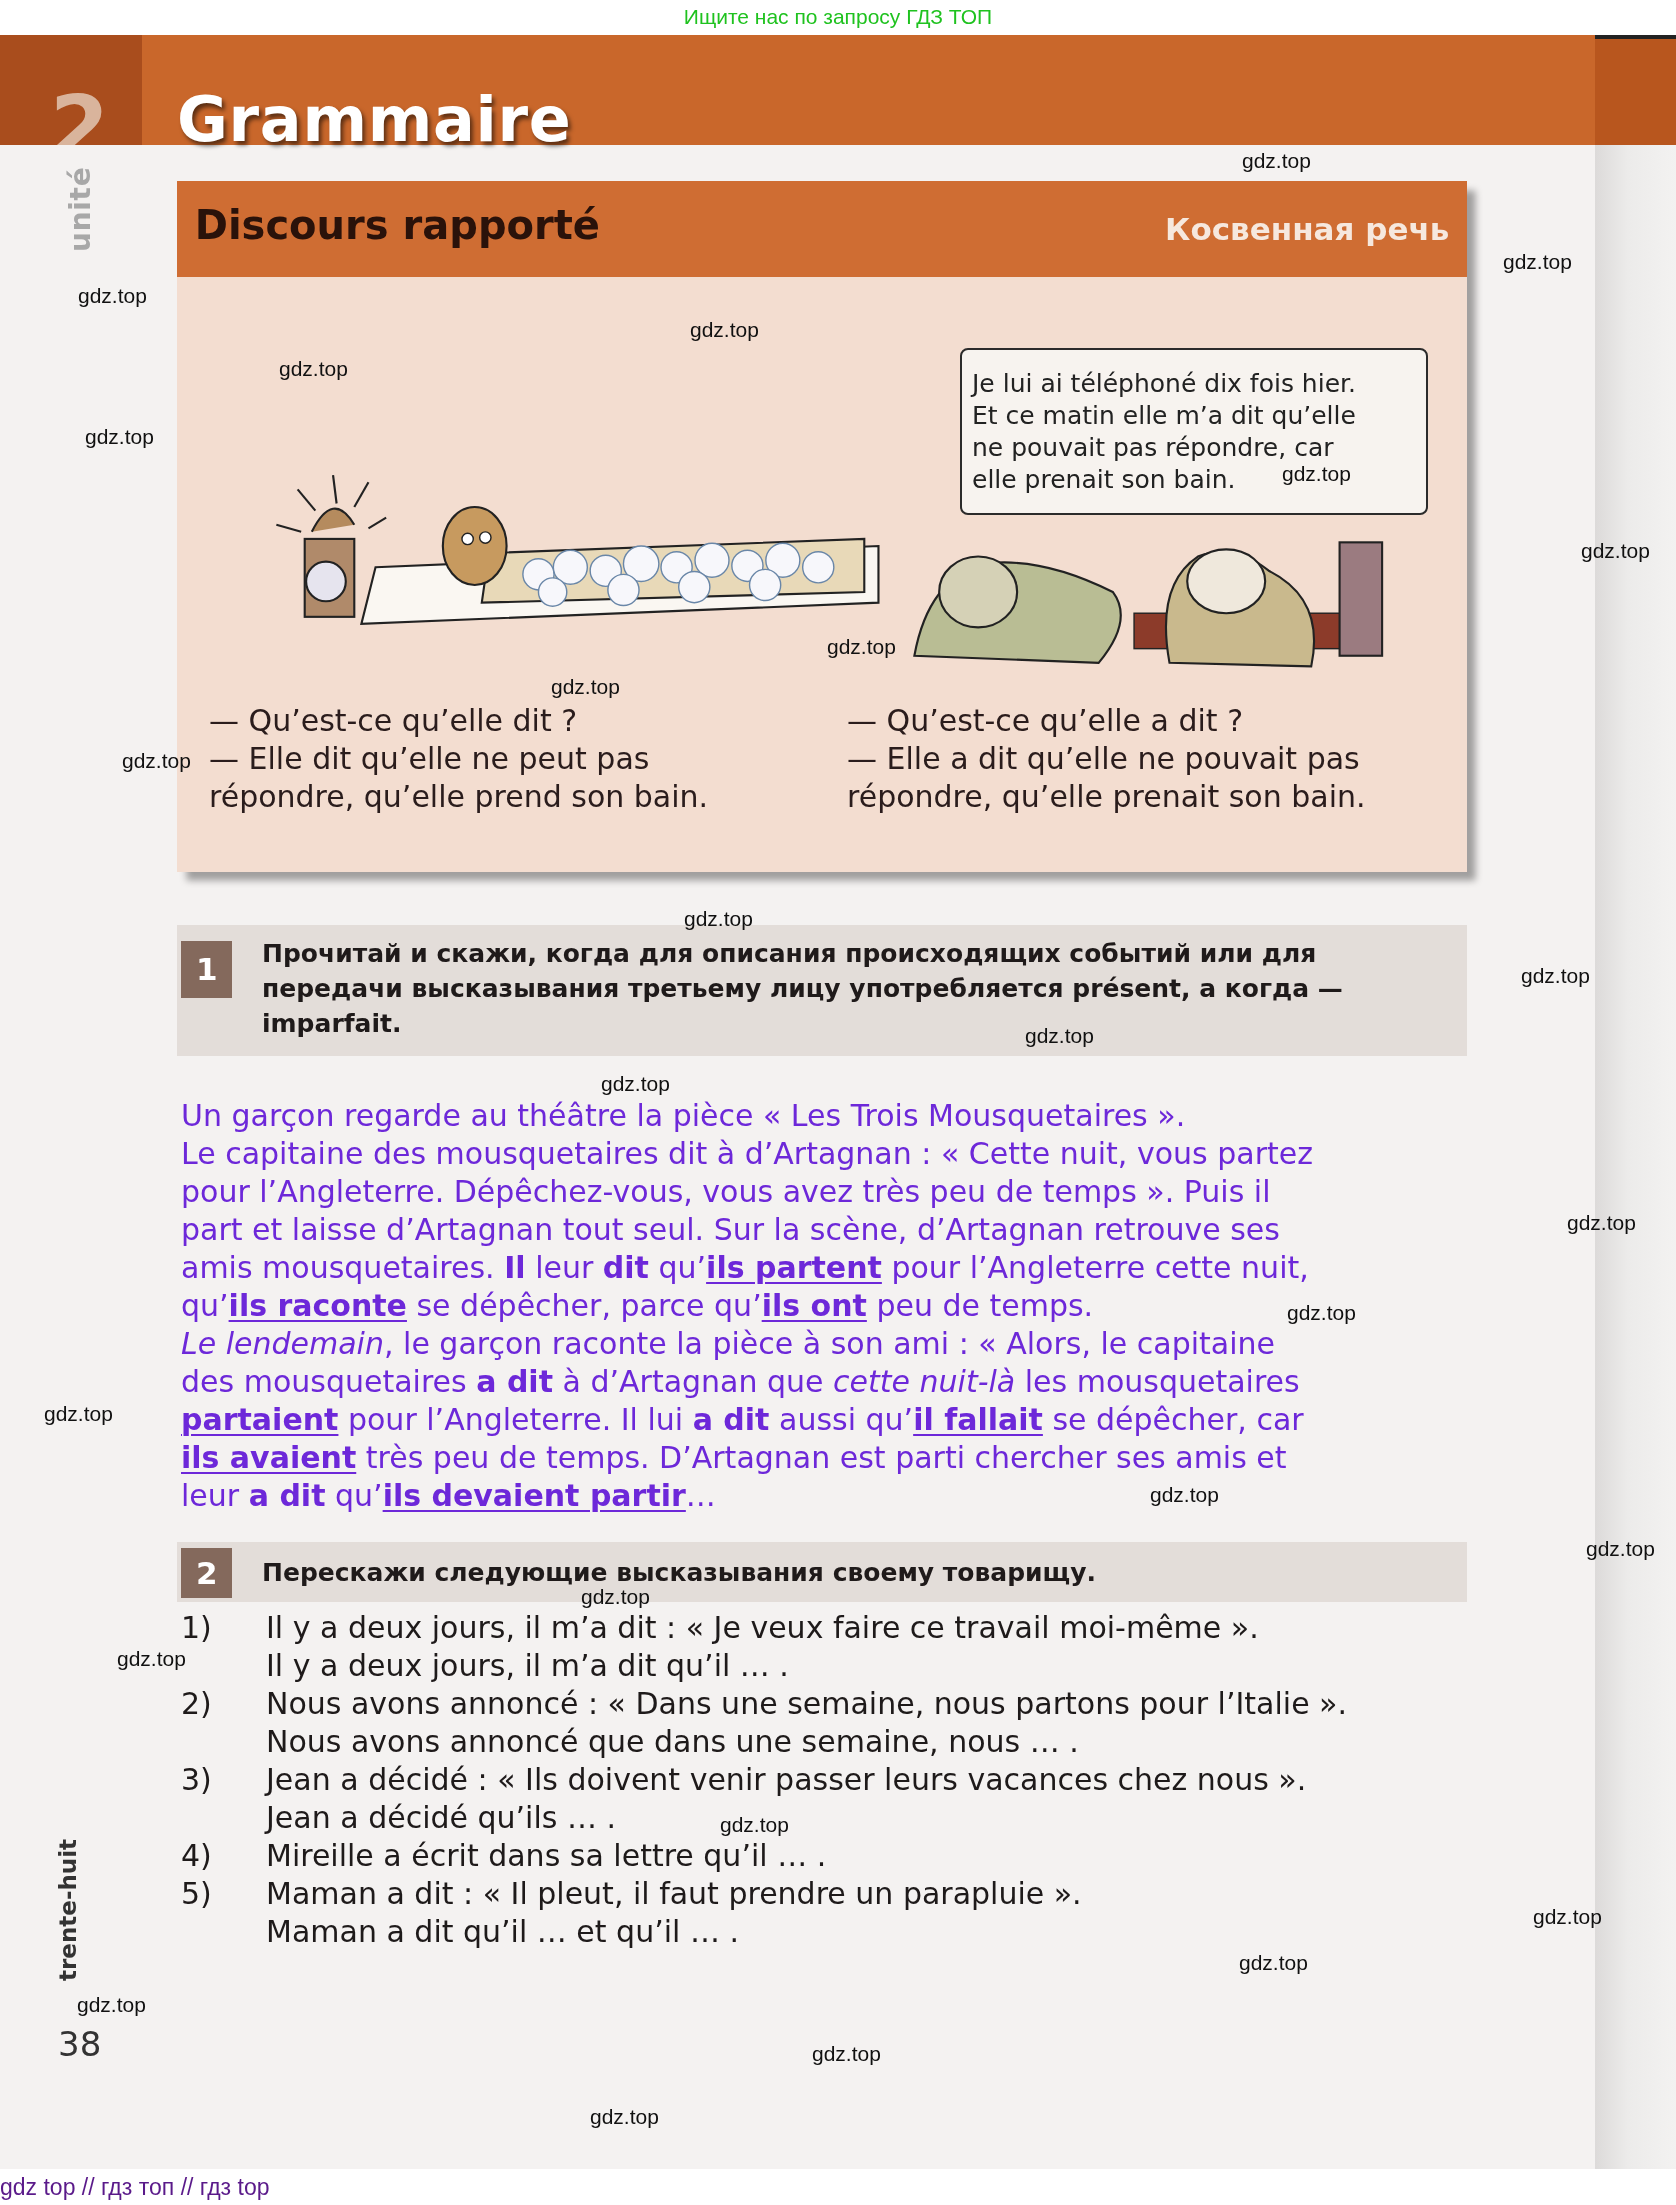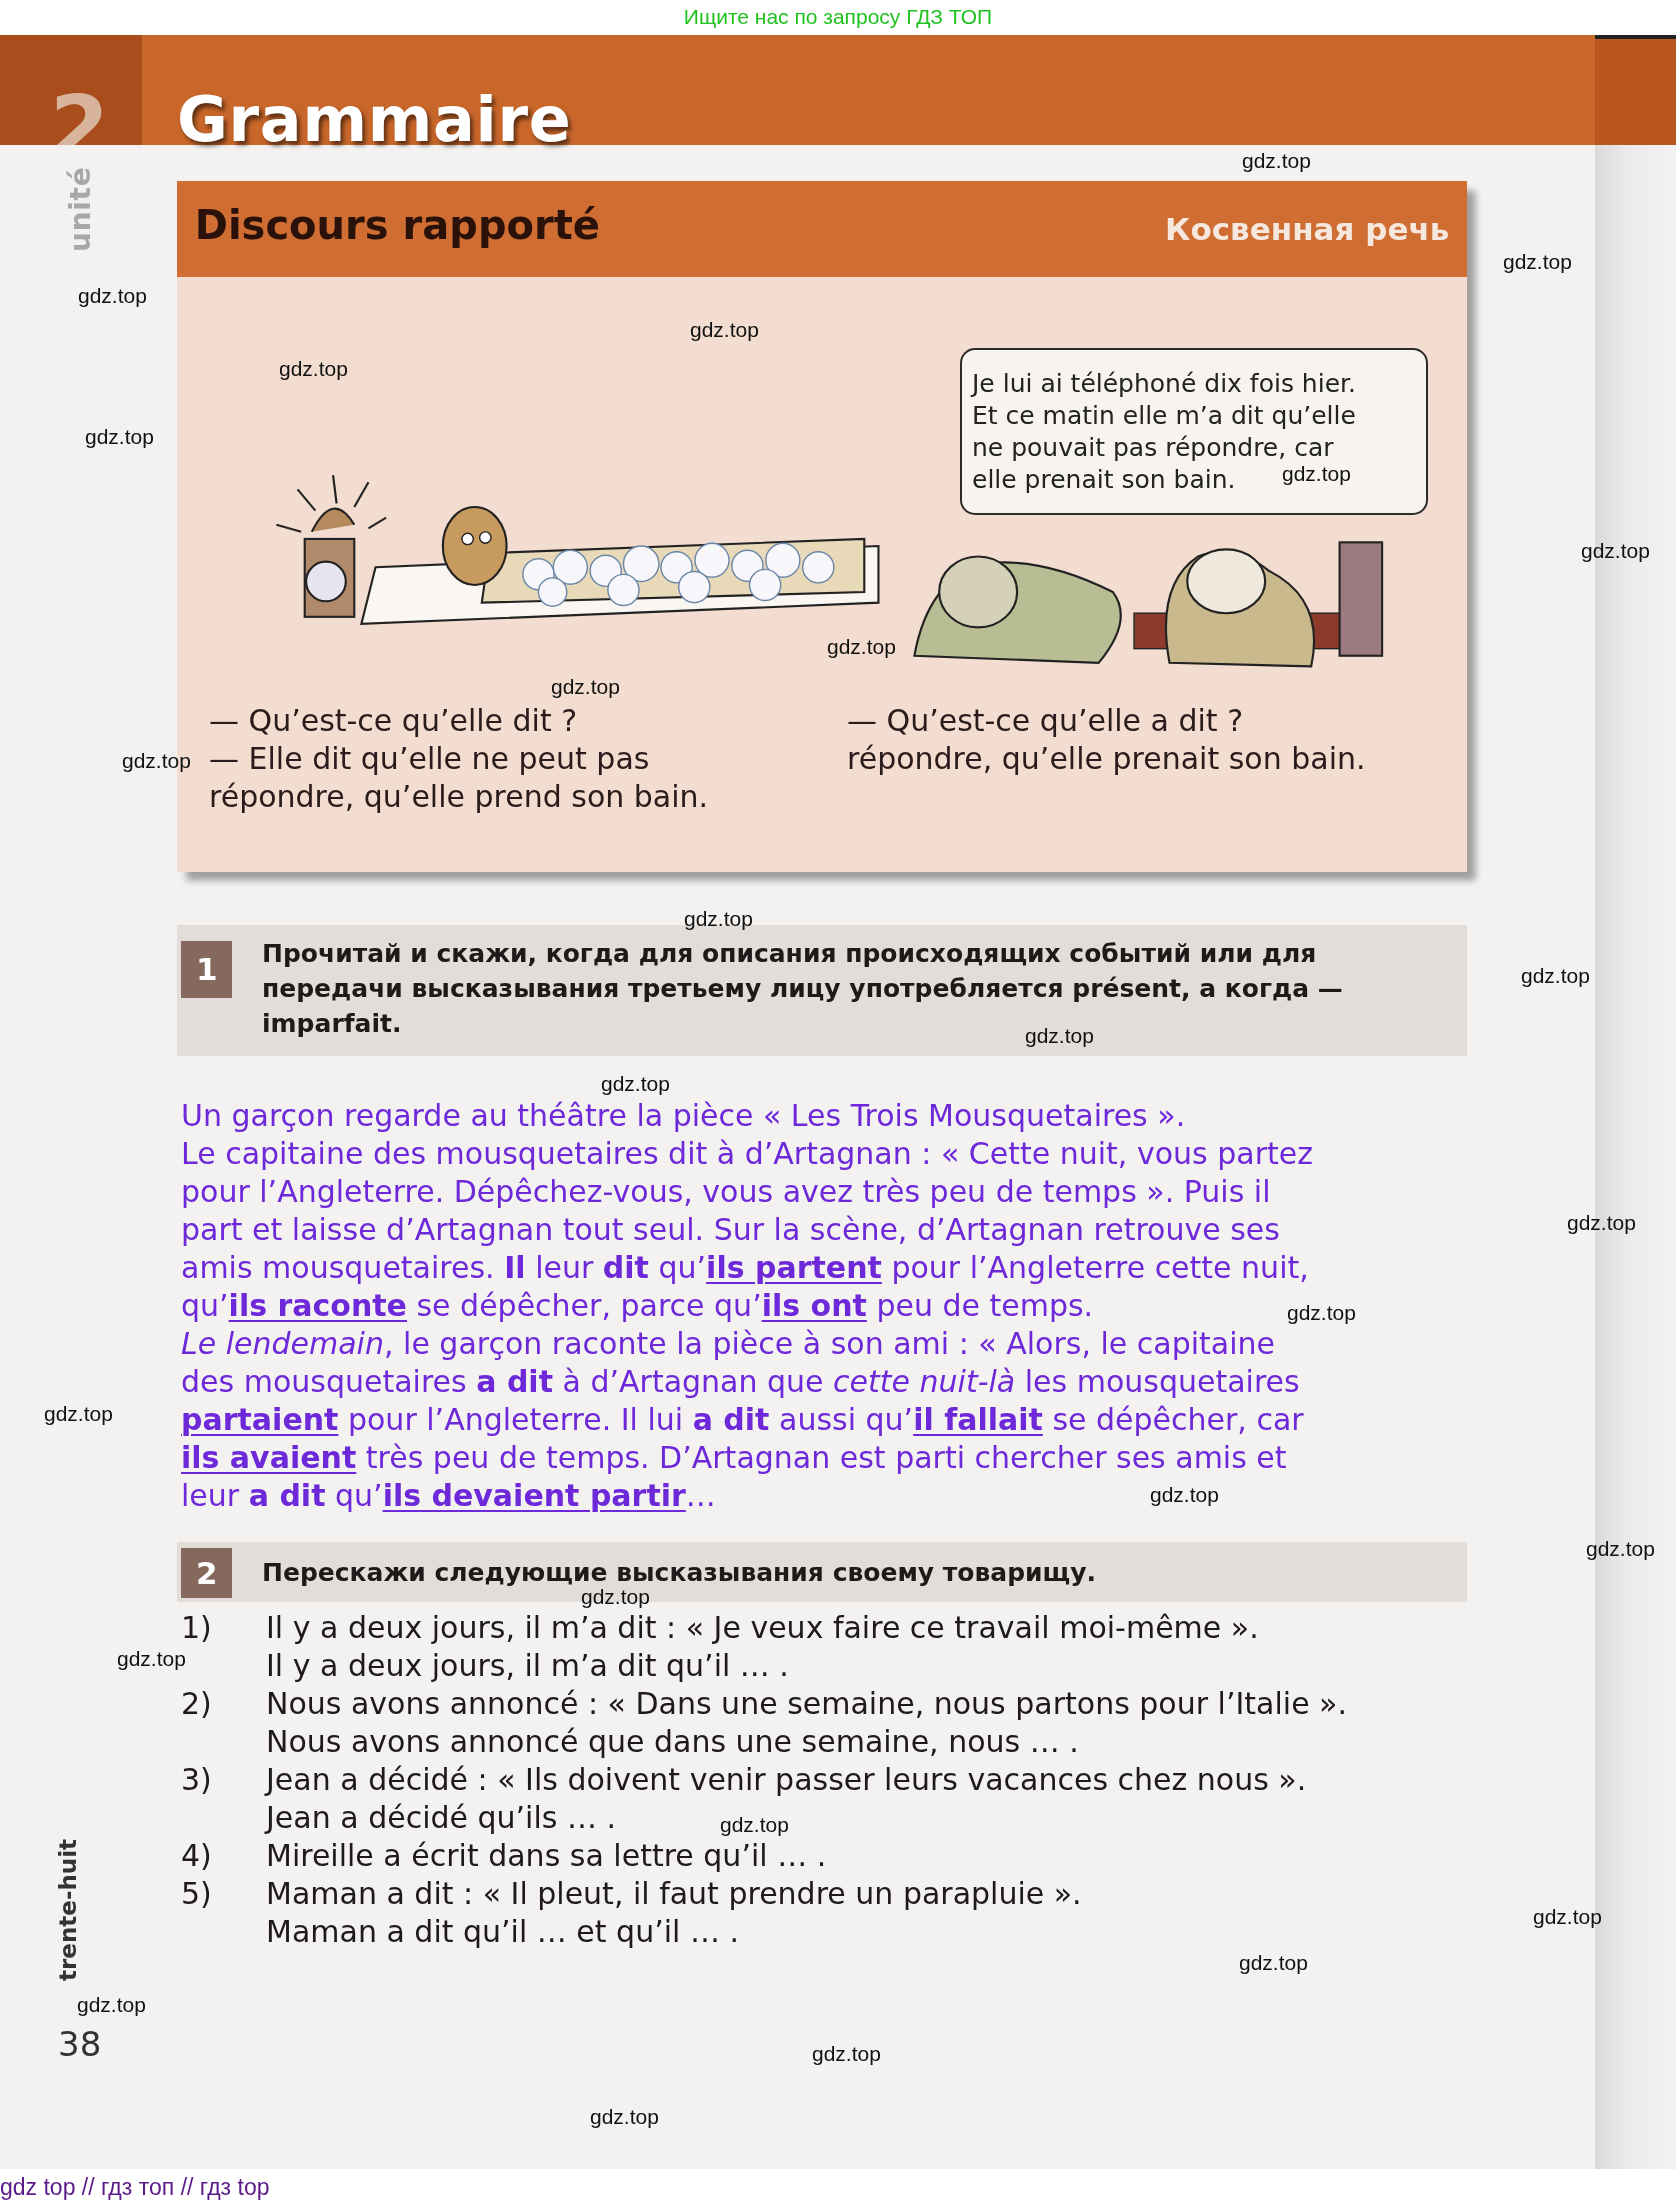--- a/index.html
+++ b/index.html
@@ -17,21 +17,21 @@
   #unit-number { position:absolute; left:50px; top:50px; font-size:85px; font-weight:bold; color:#d9b49c; line-height:85px; }
   #unit-label { left:64px; top:170px; width:43px; height:85px; }
   #unit-label span { display:block; transform:rotate(-90deg); transform-origin:left top; position:absolute; left:0; top:82px;
                      font-size:28px; font-weight:bold; color:#a8a8a8; letter-spacing:0.7px; white-space:nowrap; }
   #section-title { left:177px; top:84px; font-size:62px; font-weight:bold; color:#ffffff; letter-spacing:0.7px;
                    text-shadow:2.8px 4.3px 4.3px rgba(0,0,0,0.55); line-height:71px; }
   #grammar-box { left:177px; top:181px; width:1290px; height:691px; background:#f3ddd0; box-shadow:8.5px 8.5px 7px rgba(0,0,0,0.35); }
   #grammar-title-bar { position:absolute; left:0; top:0; width:1290px; height:96px; background:#cf6d33; }
   #grammar-title-fr { position:absolute; left:17.7px; top:21px; font-size:40px; font-weight:bold; color:#2a120a; }
   #grammar-title-ru { position:absolute; right:17.7px; top:30px; font-size:31px; font-weight:bold; color:#f6e8de; }
-  .bubble { position:absolute; background:#f7f3ef; border:2.1px solid #2b2b2b; border-radius:15px; font-size:25px; line-height:32px; color:#222; padding:7px 10px; box-sizing:border-box; }
+  .bubble { position:absolute; background:#f7f3ef; border:2.1px solid #2b2b2b; border-radius:8px; font-size:25px; line-height:32px; color:#222; padding:7px 10px; box-sizing:border-box; }
   #bubble-1 { left:291px; top:198px; width:390px; height:121px; padding-top:25px; }
   #bubble-2 { left:783px; top:167px; width:468px; height:167px; padding-top:17.7px; }
   .illus { position:absolute; }
   #bathtub { left:78px; top:280px; width:659px; height:170px; }
   #cats { left:723px; top:333px; width:539px; height:163px; }
   .dialog { position:absolute; font-size:30px; line-height:38px; color:#2a1c1c; }
   #dialog-left { left:32px; top:521px; width:567px; }
   #dialog-right { left:670px; top:521px; width:610px; }
   .ex-bar { left:177px; width:1290px; background:#e3ddd9; }
   .ex-num { position:absolute; left:4.3px; top:8.5px; width:51px; background:#84695c; color:#ffffff; font-weight:bold; font-size:31px; text-align:center; }
@@ -131,20 +131,21 @@
     <div>elle prenait son bain.</div>
   </div>
 
   <div id="dialog-left" class="dialog">
     <div>— Qu’est-ce qu’elle dit ?</div>
     <div>— Elle dit qu’elle ne peut pas</div>
     <div>répondre, qu’elle prend son bain.</div>
   </div>
   <div id="dialog-right" class="dialog">
     <div>— Qu’est-ce qu’elle a dit ?</div>
+    <div>— Elle a dit qu’elle ne pouvait pas</div>
     <div>répondre, qu’elle prenait son bain.</div>
   </div>
 </div>
 
 <div id="ex1-bar" class="abs ex-bar">
   <div class="ex-num">1</div>
   <div class="ex-text">Прочитай и скажи, когда для описания происходящих событий или для передачи высказывания третьему лицу употребляется présent, а когда — imparfait.</div>
 </div>
 
 <div id="reading-text" class="abs">

